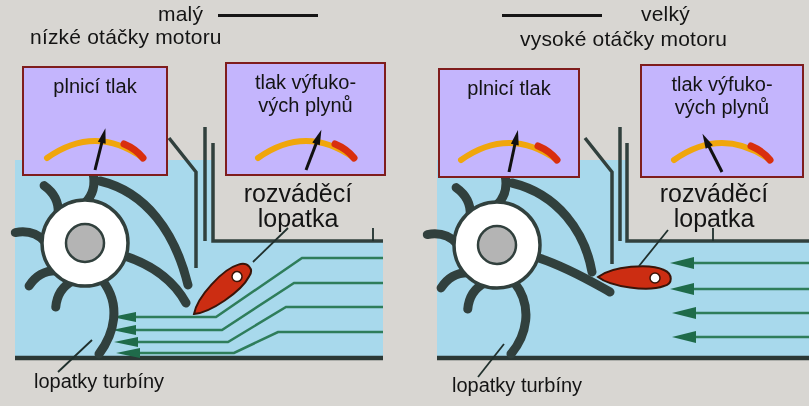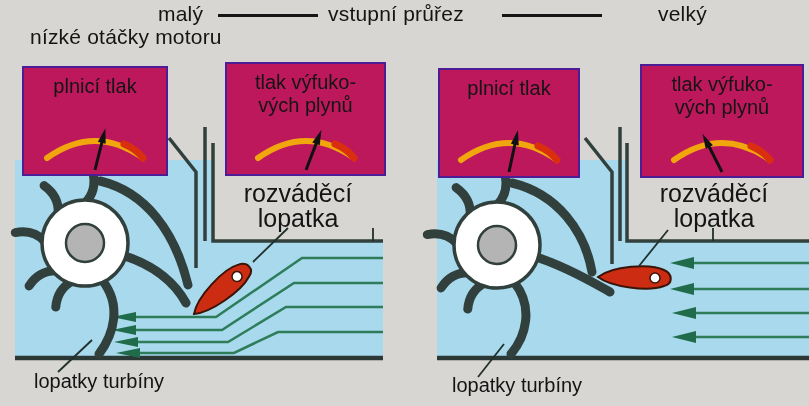--- a/index.html
+++ b/index.html
@@ -7,22 +7,22 @@
     position:relative;width:809px;height:406px;overflow:hidden;
     background:#d8d6d2;
     font-family:"Liberation Sans", sans-serif;
     color:#141414;
   }
   .abs{position:absolute;white-space:nowrap;}
   .hdr{font-size:21px;letter-spacing:.2px;}
   .hline{position:absolute;height:3px;background:#161616;}
   .gauge-box{
     position:absolute;
-    background:#be185d;
-    border:2px solid #4c1d95;
+    background:#c4b5fd;
+    border:2px solid #7f1d1d;
     box-sizing:border-box;
     text-align:center;
   }
   .gauge-label{font-size:20px;line-height:23px;padding-top:7px;}
   .gauge-svg{position:absolute;left:50%;bottom:0;transform:translateX(-50%);}
   .callout{font-size:25px;line-height:25px;text-align:center;}
   .blades-label{font-size:20px;}
   svg{display:block;}
 </style>
 </head>
@@ -131,25 +131,25 @@
       <g stroke="#20302d" stroke-width="1.8" fill="none">
         <path d="M668,230 L639,266"></path>
         <path d="M713,228 V241"></path>
         <path d="M478,377 L504,344"></path>
       </g>
     </g>
   </svg>
 
   <div class="abs hdr" style="left:158px;top:2px;">malý</div>
   <div class="hline" style="left:218px;top:14px;width:100px;"></div>
-  <div class="abs hdr" style="left:328px;top:2px;">vstupní průřez</div>
   <div class="hline" style="left:502px;top:14px;width:100px;"></div>
-  <div class="abs hdr" style="left:658px;top:2px;">velký</div>
+  <div class="abs hdr" style="left:641px;top:2px;">velký</div>
 
   <div class="abs hdr" style="left:30px;top:25px;">nízké otáčky motoru</div>
+  <div class="abs hdr" style="left:520px;top:27px;">vysoké otáčky motoru</div>
 
   <div class="gauge-box" style="left:22px;top:66px;width:146px;height:110px;">
     <div class="gauge-label">plnicí tlak</div>
     <svg class="gauge-svg" width="150" height="62" viewBox="0 0 150 62">
       <path d="M27,46 Q75,12 123,46" fill="none" stroke="#f0a60c" stroke-width="6" stroke-linecap="round"></path>
       <path d="M104,32 Q116,37 123,46" fill="none" stroke="#d92f0e" stroke-width="7" stroke-linecap="round"></path>
       <g transform="rotate(14 75 58)">
         <line x1="75" y1="58" x2="75" y2="26" stroke="#111111" stroke-width="3"></line>
         <polygon points="71,30 79,30 75,15" fill="#111111"></polygon>
       </g>

